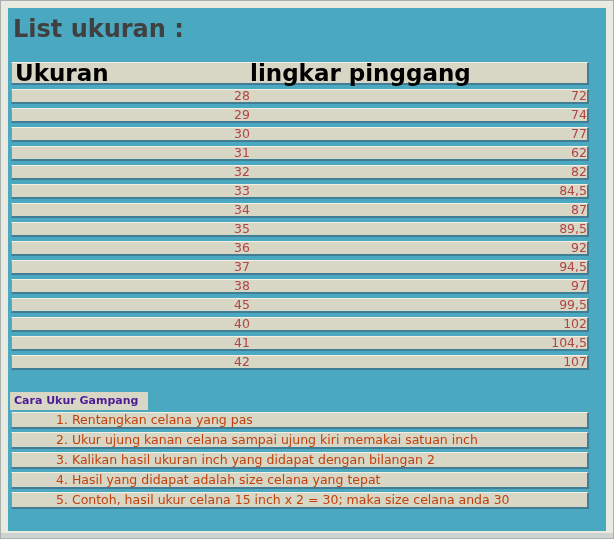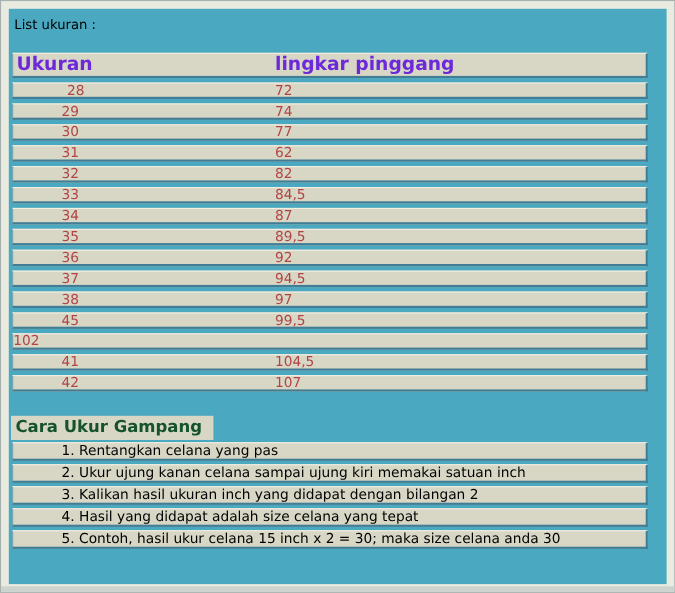--- a/index.html
+++ b/index.html
@@ -7,51 +7,51 @@
   .frame{
     width:614px;height:539px;box-sizing:border-box;
     border:1px solid #A7B2B0;background:#E9EBE1;
     padding:7px;position:relative;
   }
   .content{
     width:598px;height:523px;background:#4AA9C0;overflow:hidden;
   }
   .page-title{
     margin:7px 0 0 5px;
-    font-size:12px;font-weight:normal;color:#000000;
+    font-size:24px;font-weight:bold;color:#404040;
   }
   .size-table{margin:19px 0 0 3px;width:578px;}
   .bar{
     background:#D8D6C5;box-sizing:border-box;
     border-top:1px solid #F2F0E3;
     border-left:1px solid #6FA3B1;
     border-right:2px solid #417E95;
     border-bottom:2px solid #417E95;
   }
   .header-row{height:23px;margin-bottom:4px;display:flex;align-items:center;}
-  .th{font-weight:bold;color:#6d28d9;font-size:17px;line-height:1;}
+  .th{font-weight:bold;color:#000000;font-size:23px;line-height:1;}
   .col1{width:238px;box-sizing:border-box;flex:0 0 auto;}
   .col2{flex:1;}
   .th.col1{padding-left:3px;}
   .row{
     height:15px;margin-bottom:4px;display:flex;align-items:center;
-    font-size:12.5px;line-height:1;color:#B24444;
+    font-size:12.5px;line-height:1;color:#B24444;text-align:right;
   }
   .td.col1{padding-left:44px;}
   .first-row .td.col1{padding-left:49px;}
   .section-title{
     display:inline-block;margin:18px 0 0 2px;
-    background:#D8D6C5;color:#14532d;
-    font-weight:bold;font-size:15px;line-height:1;
+    background:#D8D6C5;color:#4c1d95;
+    font-weight:bold;font-size:11px;line-height:1;
     padding:3px 10px 4px 4px;
   }
   .steps{margin:2px 0 0 3px;width:578px;}
   .step{
     height:17px;margin-bottom:3px;display:flex;align-items:center;
-    font-size:12.5px;line-height:1;color:#000000;
+    font-size:12.5px;line-height:1;color:#c2410c;
     padding-left:44px;
   }
   .gray-strip{
     position:absolute;left:0;right:0;bottom:0;height:5px;
     background:#CDD3CE;
   }
 </style>
 </head>
 <body>
 
@@ -108,20 +108,21 @@
           </div>
           <div class="bar row">
             <span class="td col1">38</span>
             <span class="td col2">97</span>
           </div>
           <div class="bar row">
             <span class="td col1">45</span>
             <span class="td col2">99,5</span>
           </div>
           <div class="bar row">
+            <span class="td col1">40</span>
             <span class="td col2">102</span>
           </div>
           <div class="bar row">
             <span class="td col1">41</span>
             <span class="td col2">104,5</span>
           </div>
           <div class="bar row">
             <span class="td col1">42</span>
             <span class="td col2">107</span>
           </div>

